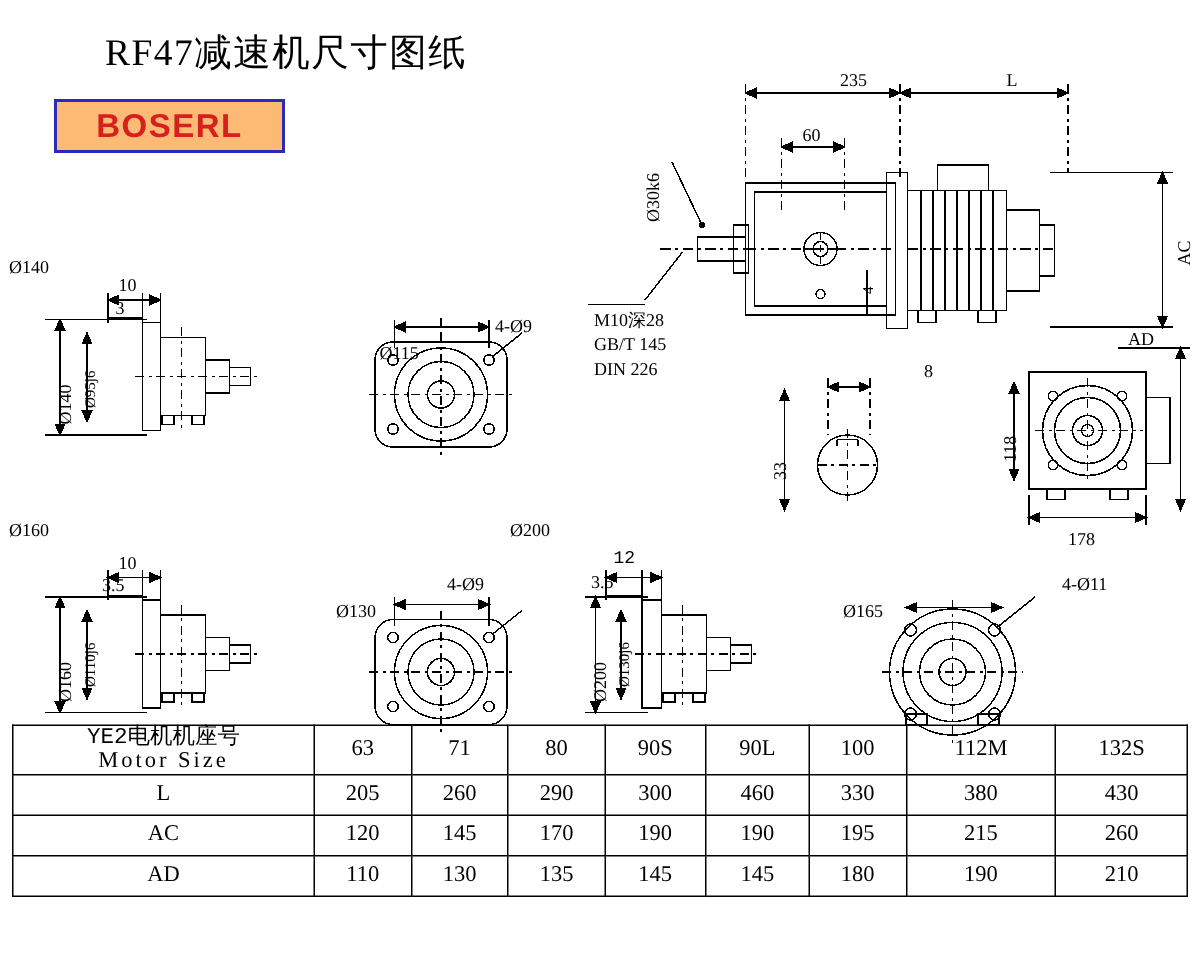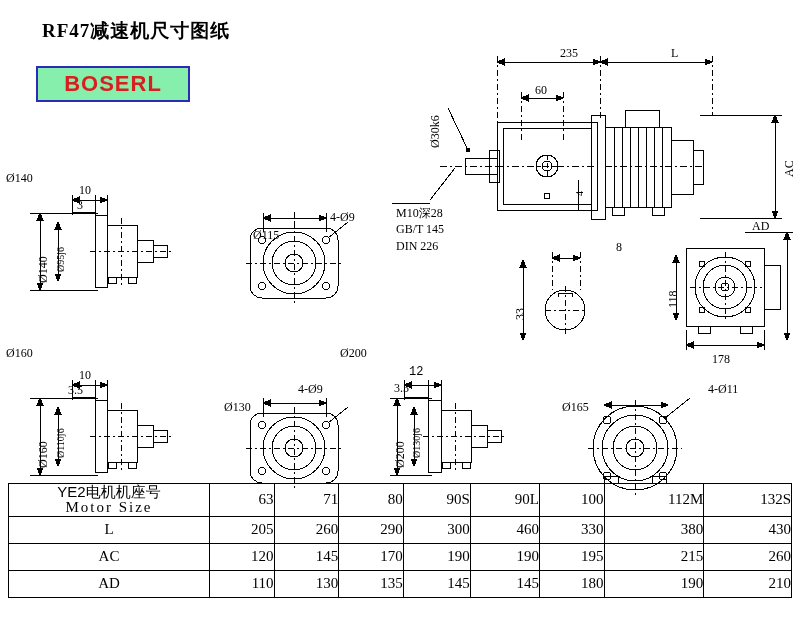--- a/index.html
+++ b/index.html
@@ -6,29 +6,29 @@
   body{
     width:800px;height:641px;
     background:#ffffff;
     font-family:"Liberation Serif", serif;
     color:#000;
     position:relative;
     overflow:hidden;
   }
   .abs{position:absolute;}
   #title{
-    left:42px;top:18px;
+    left:70px;top:18px;
     font-family:"Liberation Serif", serif;
-    font-weight:bold;font-size:19px;letter-spacing:1px;
+    font-weight:normal;font-size:25px;letter-spacing:1px;
   }
   #logo-box{
     left:36px;top:66px;width:150px;height:32px;
     border:2px solid #2b2bb5;
     display:flex;align-items:center;justify-content:center;
-    background:#86efac;
+    background:#fdba74;
   }
   #logo-text{
     font-family:"Liberation Sans", sans-serif;
     font-weight:bold;font-size:22px;color:#d81f1f;letter-spacing:1px;
   }
   svg.draw{position:absolute;left:0;top:0;}
   .lbl{
     position:absolute;
     font-family:"Liberation Serif", serif;
     font-size:11px;
@@ -38,32 +38,32 @@
   .lbl.md{font-size:12px;}
   .lbl.rot{transform-origin:left top;}
   
   #spec-table{
     position:absolute;left:8px;top:483px;width:784px;
     border-collapse:collapse;
     font-family:"Liberation Serif", serif;
   }
   #spec-table td{
     border:1px solid #000;
-    text-align:right;
+    text-align:center;
     font-size:15px;
     height:26px;
     padding:0;
   }
   #spec-table td.hdr-label{
     width:200px;text-align:center;font-size:15px;line-height:1.05;
   }
   #spec-table td.rowlab{
     width:200px;text-align:center;
   }
-  .cn{font-family:Liberation Sans, sans-serif;}
+  .cn{font-family:Liberation Mono, monospace;}
   .sp{letter-spacing:2px;}
 </style>
 </head>
 <body>
 
 <div class="abs" id="title">RF47减速机尺寸图纸</div>
 <div class="abs" id="logo-box">
   <span id="logo-text">BOSERL</span>
 </div>
 

